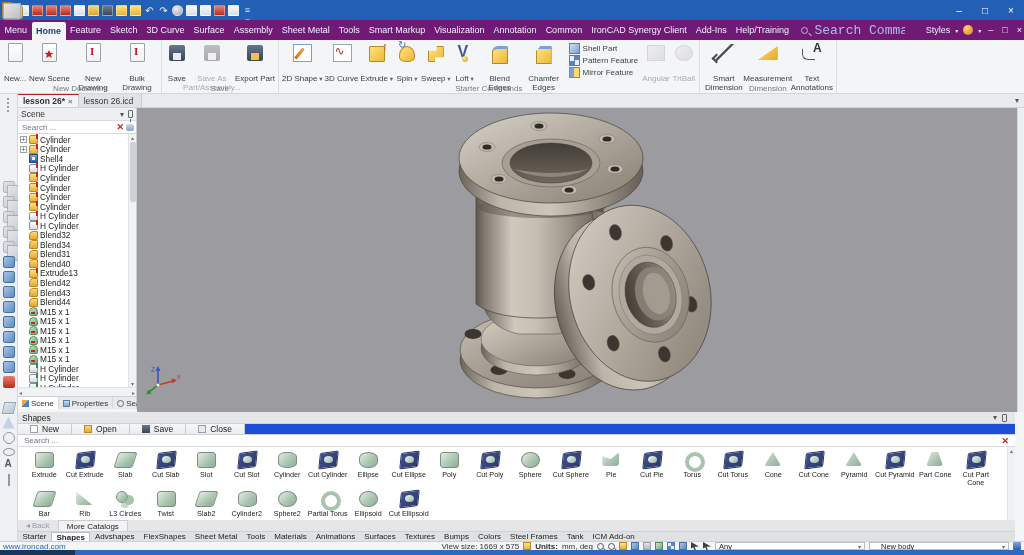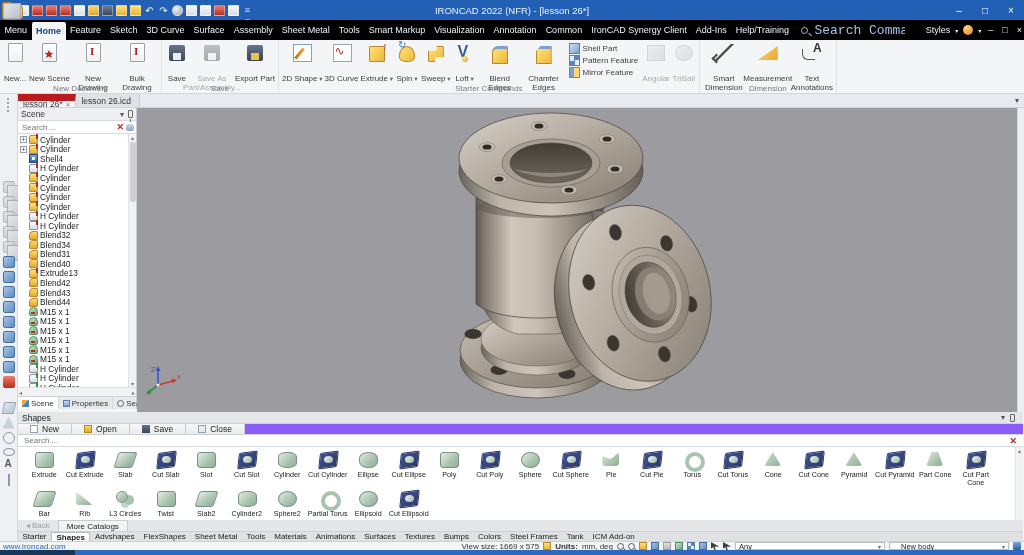--- a/index.html
+++ b/index.html
@@ -17,21 +17,21 @@
   [data-name="qat-save-disk-icon"]{background:linear-gradient(#6d7c8e,#3c4757)!important;}
   [data-name="qat-render-gold-icon"],[data-name="qat-sketch-gold-icon"]{background:linear-gradient(#ffe07a,#e8b23a)!important;}
   [data-name="qat-undo-icon"],[data-name="qat-redo-icon"]{background:transparent!important;border:none!important;color:#eaf0fa;font-size:10px;line-height:11px;text-align:center;}
   [data-name="qat-sphere-gray-icon"]{border-radius:50%!important;background:radial-gradient(circle at 35% 30%,#eef1f4,#9aa3ad)!important;}
   [data-name="qat-more-icon"]{background:transparent!important;border:none!important;color:#dce6f5;font-size:9px;line-height:11px;text-align:center;}
   .wtitle{position:absolute;left:0;right:0;text-align:center;color:#eef3fb;font-size:9.5px;pointer-events:none;}
   .wctrls{margin-left:auto;display:flex;align-items:center;height:100%;}
   .wc{width:26px;height:100%;display:flex;align-items:center;justify-content:center;color:#fff;font-size:10px;}
 
   
-  .menubar{position:absolute;left:0;top:20px;right:0;height:20px;background:#000000;display:flex;align-items:stretch;overflow:hidden;}
+  .menubar{position:absolute;left:0;top:20px;right:0;height:20px;background:#701a75;display:flex;align-items:stretch;overflow:hidden;}
   .mitem{display:flex;align-items:center;padding:0 4.5px;color:#eef3fb;font-size:9px;white-space:nowrap;}
   .mitem[data-active="true"]{background:#f4f5f7;color:#17457e;font-weight:bold;border-radius:2px 2px 0 0;margin-top:2px;padding-top:0;}
   .msearch{display:flex;align-items:center;gap:4px;margin-left:8px;min-width:120px;color:#a9c0e4;}
   .lens{width:7px;height:7px;border:1.3px solid #a9c0e4;border-radius:50%;position:relative;flex:none;}
   .lens::after{content:"";position:absolute;left:6px;top:6px;width:4px;height:1.3px;background:#a9c0e4;transform:rotate(45deg);}
   .msearch input{background:transparent;border:none;outline:none;color:#b9cce8;font-size:13px;width:95px;font-family:Liberation Mono, monospace;}
   .msearch input::placeholder{color:#a9c0e4;}
   .mright{margin-left:auto;display:flex;align-items:center;gap:5px;color:#eef3fb;font-size:9px;white-space:nowrap;}
   .orangeball{width:10px;height:10px;border-radius:50%;background:radial-gradient(circle at 35% 30%,#ffd27a,#e07b1f);}
   .mwc{color:#eef3fb;font-size:9px;padding:0 2px;}
@@ -88,21 +88,21 @@
   [data-name="ribbon-icon-shellpart"]{background:linear-gradient(135deg,#cfe0f4,#7d9fd4);border:1px solid #5a7cb0;}
   [data-name="ribbon-icon-pattern"]{background:conic-gradient(#5b84c4 25%,#e8eef7 0 50%,#5b84c4 0 75%,#e8eef7 0);border:1px solid #5a7cb0;}
   [data-name="ribbon-icon-mirror"]{background:linear-gradient(90deg,#7d9fd4 50%,#ffd970 50%);border:1px solid #8a8a5a;}
   [data-name="ribbon-icon-horizdim"]{background:linear-gradient(#eee,#ccc);border:1px solid #999;border-top:3px solid #5b84c4;}
   [data-name="ribbon-icon-radialdim"]{border:1.5px solid #777;border-radius:50%;}
   [data-name="ribbon-icon-angulardim"]{border-left:1.5px solid #777;border-bottom:1.5px solid #777;}
 
   
   .tabstrip{position:absolute;left:18px;top:94px;right:0;height:14px;background:#e7eaee;border-bottom:1px solid #d0d3d6;display:flex;align-items:stretch;}
   .dtab{display:flex;align-items:center;gap:3px;padding:0 5px;font-size:8.5px;background:#dfe2e6;border-right:1px solid #c9cdd2;color:#333;white-space:nowrap;}
-  .dtab[data-active="true"]{background:#f3f4f6;font-weight:normal;border-top:7px solid #b91c1c;}
+  .dtab[data-active="true"]{background:#f3f4f6;font-weight:bold;border-top:1px solid #b91c1c;}
   .dtab .x{color:#777;font-size:8px;}
   .strip-caret{margin-left:auto;padding:0 5px;color:#555;font-size:8px;display:flex;align-items:center;}
 
   
   .lefttools{position:absolute;left:0;top:94px;width:18px;height:449px;background:#eef0f3;border-right:1px solid #d5d8db;display:flex;flex-direction:column;align-items:center;padding-top:2px;}
   .lti{width:12px;height:12px;margin:1.5px 0;flex:none;position:relative;}
   [data-name="dock-grip-icon"]{width:3px;height:14px;border-left:2px dotted #9aa0a6;margin-bottom:68px;}
   .lti[data-name*="gray-icon"]{background:linear-gradient(135deg,#e0e3e6,#bdc2c7);border:1px solid #a9aeb4;border-radius:2px;opacity:.85;}
   .lti[data-name*="blue-icon"]{background:linear-gradient(135deg,#a9c4e6,#5d8cc4);border:1px solid #46719f;border-radius:2px;}
   [data-name="anchor-red-icon"]{background:linear-gradient(135deg,#e89a8a,#c0392b);border-radius:2px;}
@@ -149,24 +149,24 @@
   [data-name="properties-tab-icon"]{background:linear-gradient(#cfd9e6,#7d9fd4);border:1px solid #5a7cb0;}
   [data-name="search-tab-icon"]{border:1.2px solid #667;border-radius:50%;}
 
   
   .viewport{position:absolute;left:137px;top:108px;width:880px;height:304px;background:#9c9ca0;overflow:hidden;}
   .viewport svg.model{position:absolute;inset:0;}
   .rightstrip{position:absolute;right:0;top:108px;width:7px;height:304px;background:#eceff2;border-left:1px solid #d5d8db;}
   .triad{position:absolute;left:6px;bottom:14px;}
 
   
-  .shapes{position:absolute;left:18px;top:412px;right:1px;height:129px;background:#e4e6e8;}
+  .shapes{position:absolute;left:18px;top:412px;right:9px;height:129px;background:#e4e6e8;}
   .shead{position:absolute;left:0;top:0;right:0;height:11px;display:flex;align-items:center;padding:0 4px;font-size:8.5px;color:#222;}
   .shead .sp{margin-left:auto;display:flex;gap:5px;align-items:center;color:#555;font-size:8px;padding-right:4px;}
-  .stoolbar{position:absolute;left:0;top:11px;right:0;height:12px;background:#8b5cf6;border-top:1px solid #cfd2d5;border-bottom:1px solid #cfd2d5;display:flex;align-items:flex-end;}
+  .stoolbar{position:absolute;left:0;top:11px;right:0;height:12px;background:#1d4ed8;border-top:1px solid #cfd2d5;border-bottom:1px solid #cfd2d5;display:flex;align-items:flex-end;}
   .sbtn{display:flex;align-items:center;gap:4px;padding:0 12px;border-right:1px solid #c9ccd0;background:linear-gradient(#f6f7f8,#e9ebed);font-size:8.5px;color:#222;}
   .sbi{width:8px;height:8px;flex:none;}
   [data-name="shapes-new-icon"]{background:#fff;border:1px solid #98a0a8;}
   [data-name="shapes-open-icon"]{background:linear-gradient(#fbda74,#e8ab2e);border:1px solid #b8872a;}
   [data-name="shapes-save-icon"]{background:linear-gradient(#66768a,#3a4454);}
   [data-name="shapes-close-icon"]{border:1px solid #98a0a8;background:#e8eaec;}
   .ssearch{position:absolute;left:0;top:23px;right:0;height:12px;background:#fff;border-bottom:1px solid #d8dadd;display:flex;align-items:center;padding:0 4px;}
   .ssearch input{flex:1;border:none;outline:none;font-size:8px;color:#555;background:transparent;font-family:"Liberation Sans",sans-serif;}
   .scontent{position:absolute;left:0;top:35px;right:0;height:73px;background:#fff;overflow:hidden;}
   .srow{display:flex;align-items:flex-start;padding:1px 0 0 6px;}
@@ -234,21 +234,20 @@
         <span class="qi" data-name="qat-sketch-gold-icon"></span>
         <span class="qi" data-name="qat-undo-icon">↶</span>
         <span class="qi" data-name="qat-redo-icon">↷</span>
         <span class="qi" data-name="qat-sphere-gray-icon"></span>
         <span class="qi" data-name="qat-triball-icon"></span>
         <span class="qi" data-name="qat-list-icon"></span>
         <span class="qi" data-name="qat-camera-red-icon"></span>
         <span class="qi" data-name="qat-table-icon"></span>
         <span class="qi" data-name="qat-more-icon">≡ ▾</span>
       </div>
-    <div class="wtitle" data-name="window-title">IRONCAD 2022 (NFR) - [lesson 26*]</div>
     <div class="wctrls">
       <span class="wc" data-name="minimize-button">–</span>
       <span class="wc" data-name="maximize-button">□</span>
       <span class="wc" data-name="close-button">×</span>
     </div>
   </div>
 
   <div class="menubar" data-name="menubar">
     <div style="display:flex;align-items:stretch;">
 
@@ -1054,21 +1053,21 @@
         <span class="sic" data-name="status-render-icon"></span>
         <span class="sic" data-name="status-sixview-icon"></span>
         <span class="sic" data-name="status-cube-view-icon"></span>
         <span class="sic" data-name="status-select-cursor-icon"></span>
         <span class="sic" data-name="status-pick-cursor-icon"></span>
       </span>
     <div class="sdrop" style="width:150px;gap:20px;" data-name="selection-filter-dropdown">
       <span>Any</span>
         <span class="c" data-name="dropdown-caret-icon">▾</span>
     </div>
-    <div class="sdrop" style="width:120px;padding-left:11px;" data-name="body-mode-dropdown">
+    <div class="sdrop" style="width:140px;padding-left:11px;" data-name="body-mode-dropdown">
       <span>New body</span>
         <span class="c" data-name="dropdown-caret-icon">▾</span>
     </div>
     <span class="sic" data-name="status-user-icon"></span>
   </div>
   <div class="bottomstrip" data-name="window-bottom-edge"></div>
 
 </div>
 
 </body></html>

